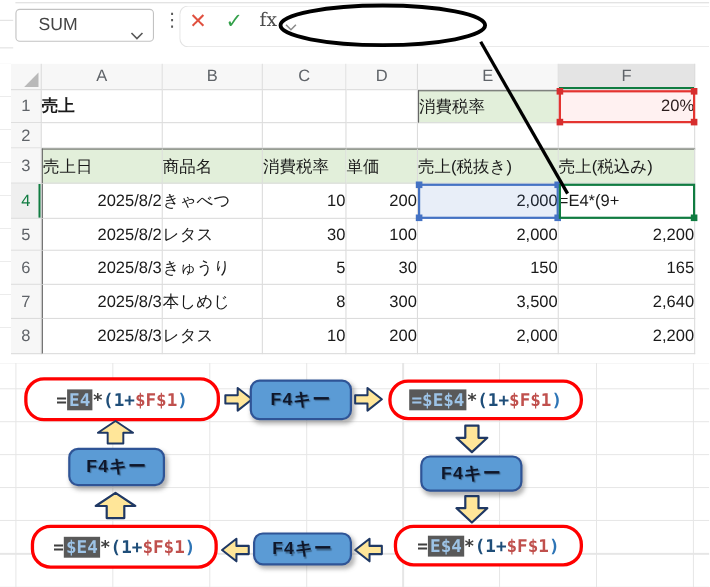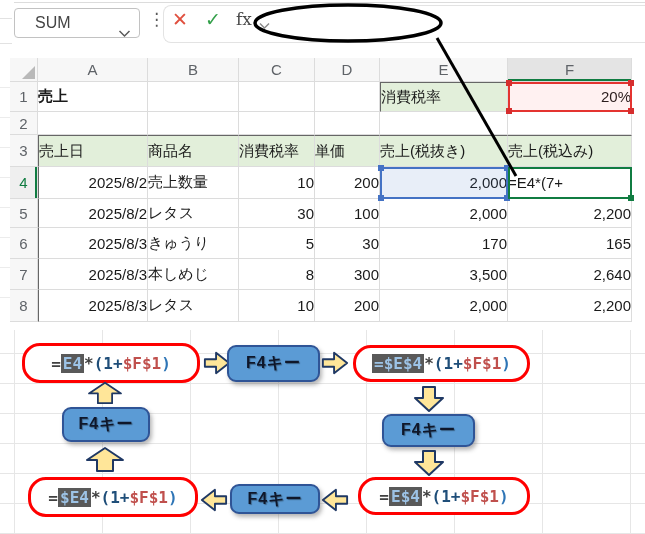--- a/index.html
+++ b/index.html
@@ -152,42 +152,42 @@
         <td class="b bt bl g txt">売上日</td>
         <td class="b bt g txt">商品名</td>
         <td class="b bt g txt">消費税率</td>
         <td class="b bt g txt">単価</td>
         <td class="b bt g txt">売上(税抜き)</td>
         <td class="b bt g txt">売上(税込み)</td>
       </tr>
       <tr style="height:32px">
         <td class="rh rh4">4</td>
         <td class="b bl num">2025/8/2</td>
-        <td class="b txt">売上数量</td>
+        <td class="b txt">きゃべつ</td>
         <td class="b num">10</td>
         <td class="b num">200</td>
         <td class="b num">2,000</td>
-        <td class="b txt">=E4*(7+</td>
+        <td class="b txt">=E4*(9+</td>
       </tr>
       <tr style="height:29px">
         <td class="rh">5</td>
         <td class="b bl num">2025/8/2</td>
         <td class="b txt">レタス</td>
         <td class="b num">30</td>
         <td class="b num">100</td>
         <td class="b num">2,000</td>
         <td class="b num">2,200</td>
       </tr>
       <tr style="height:31px">
         <td class="rh">6</td>
         <td class="b bl num">2025/8/3</td>
         <td class="b txt">きゅうり</td>
         <td class="b num">5</td>
         <td class="b num">30</td>
-        <td class="b num">170</td>
+        <td class="b num">150</td>
         <td class="b num">165</td>
       </tr>
       <tr style="height:31px">
         <td class="rh">7</td>
         <td class="b bl num">2025/8/3</td>
         <td class="b txt">本しめじ</td>
         <td class="b num">8</td>
         <td class="b num">300</td>
         <td class="b num">3,500</td>
         <td class="b num">2,640</td>

